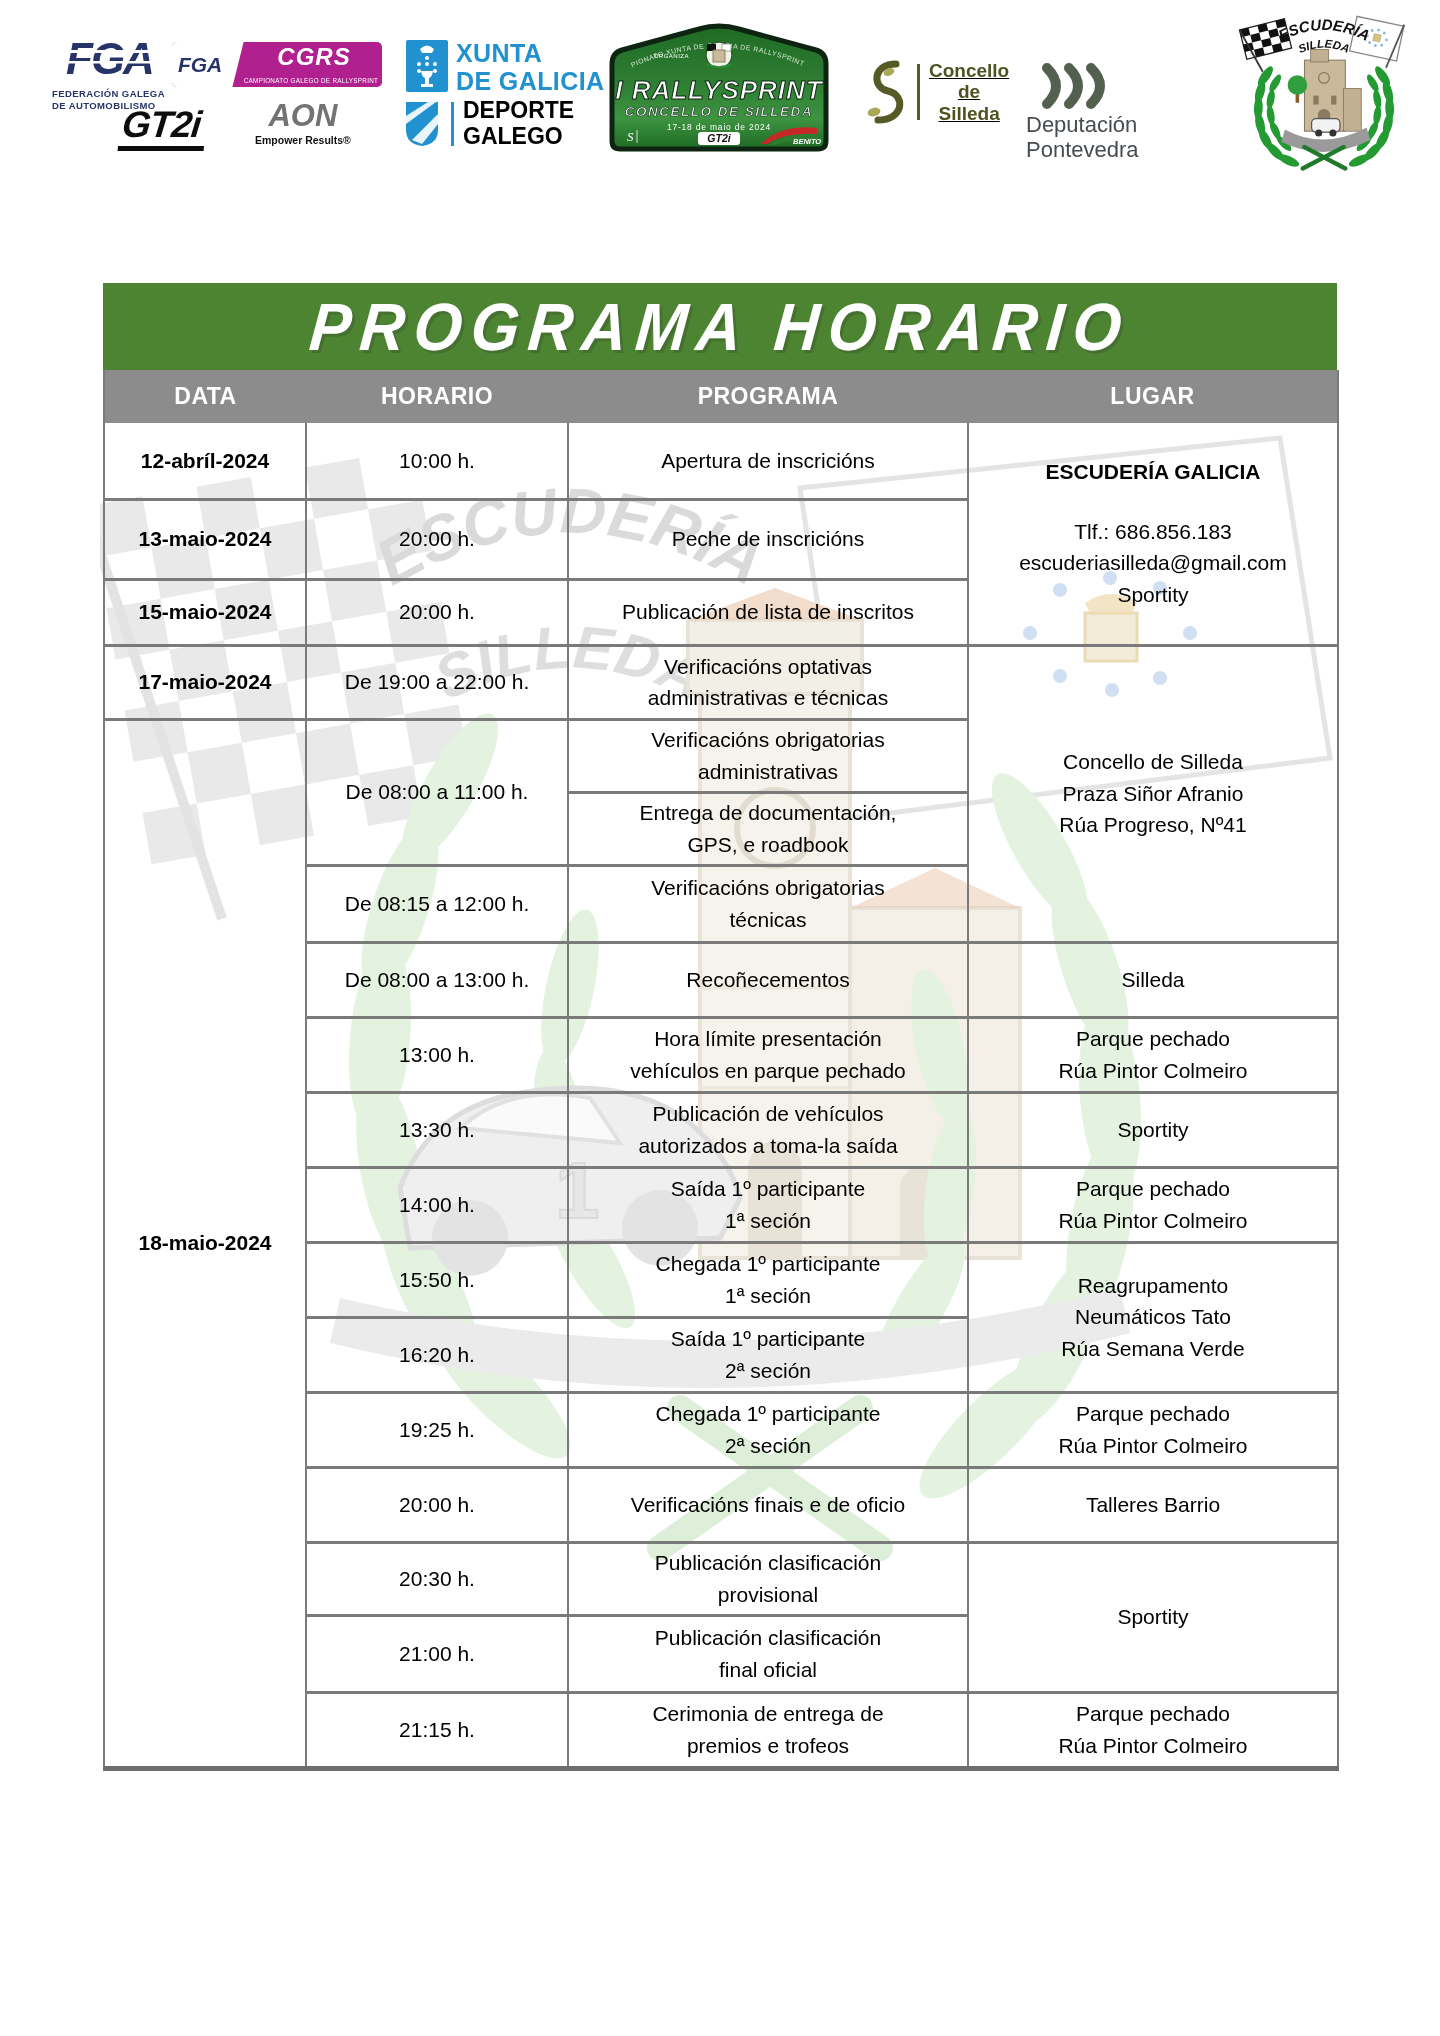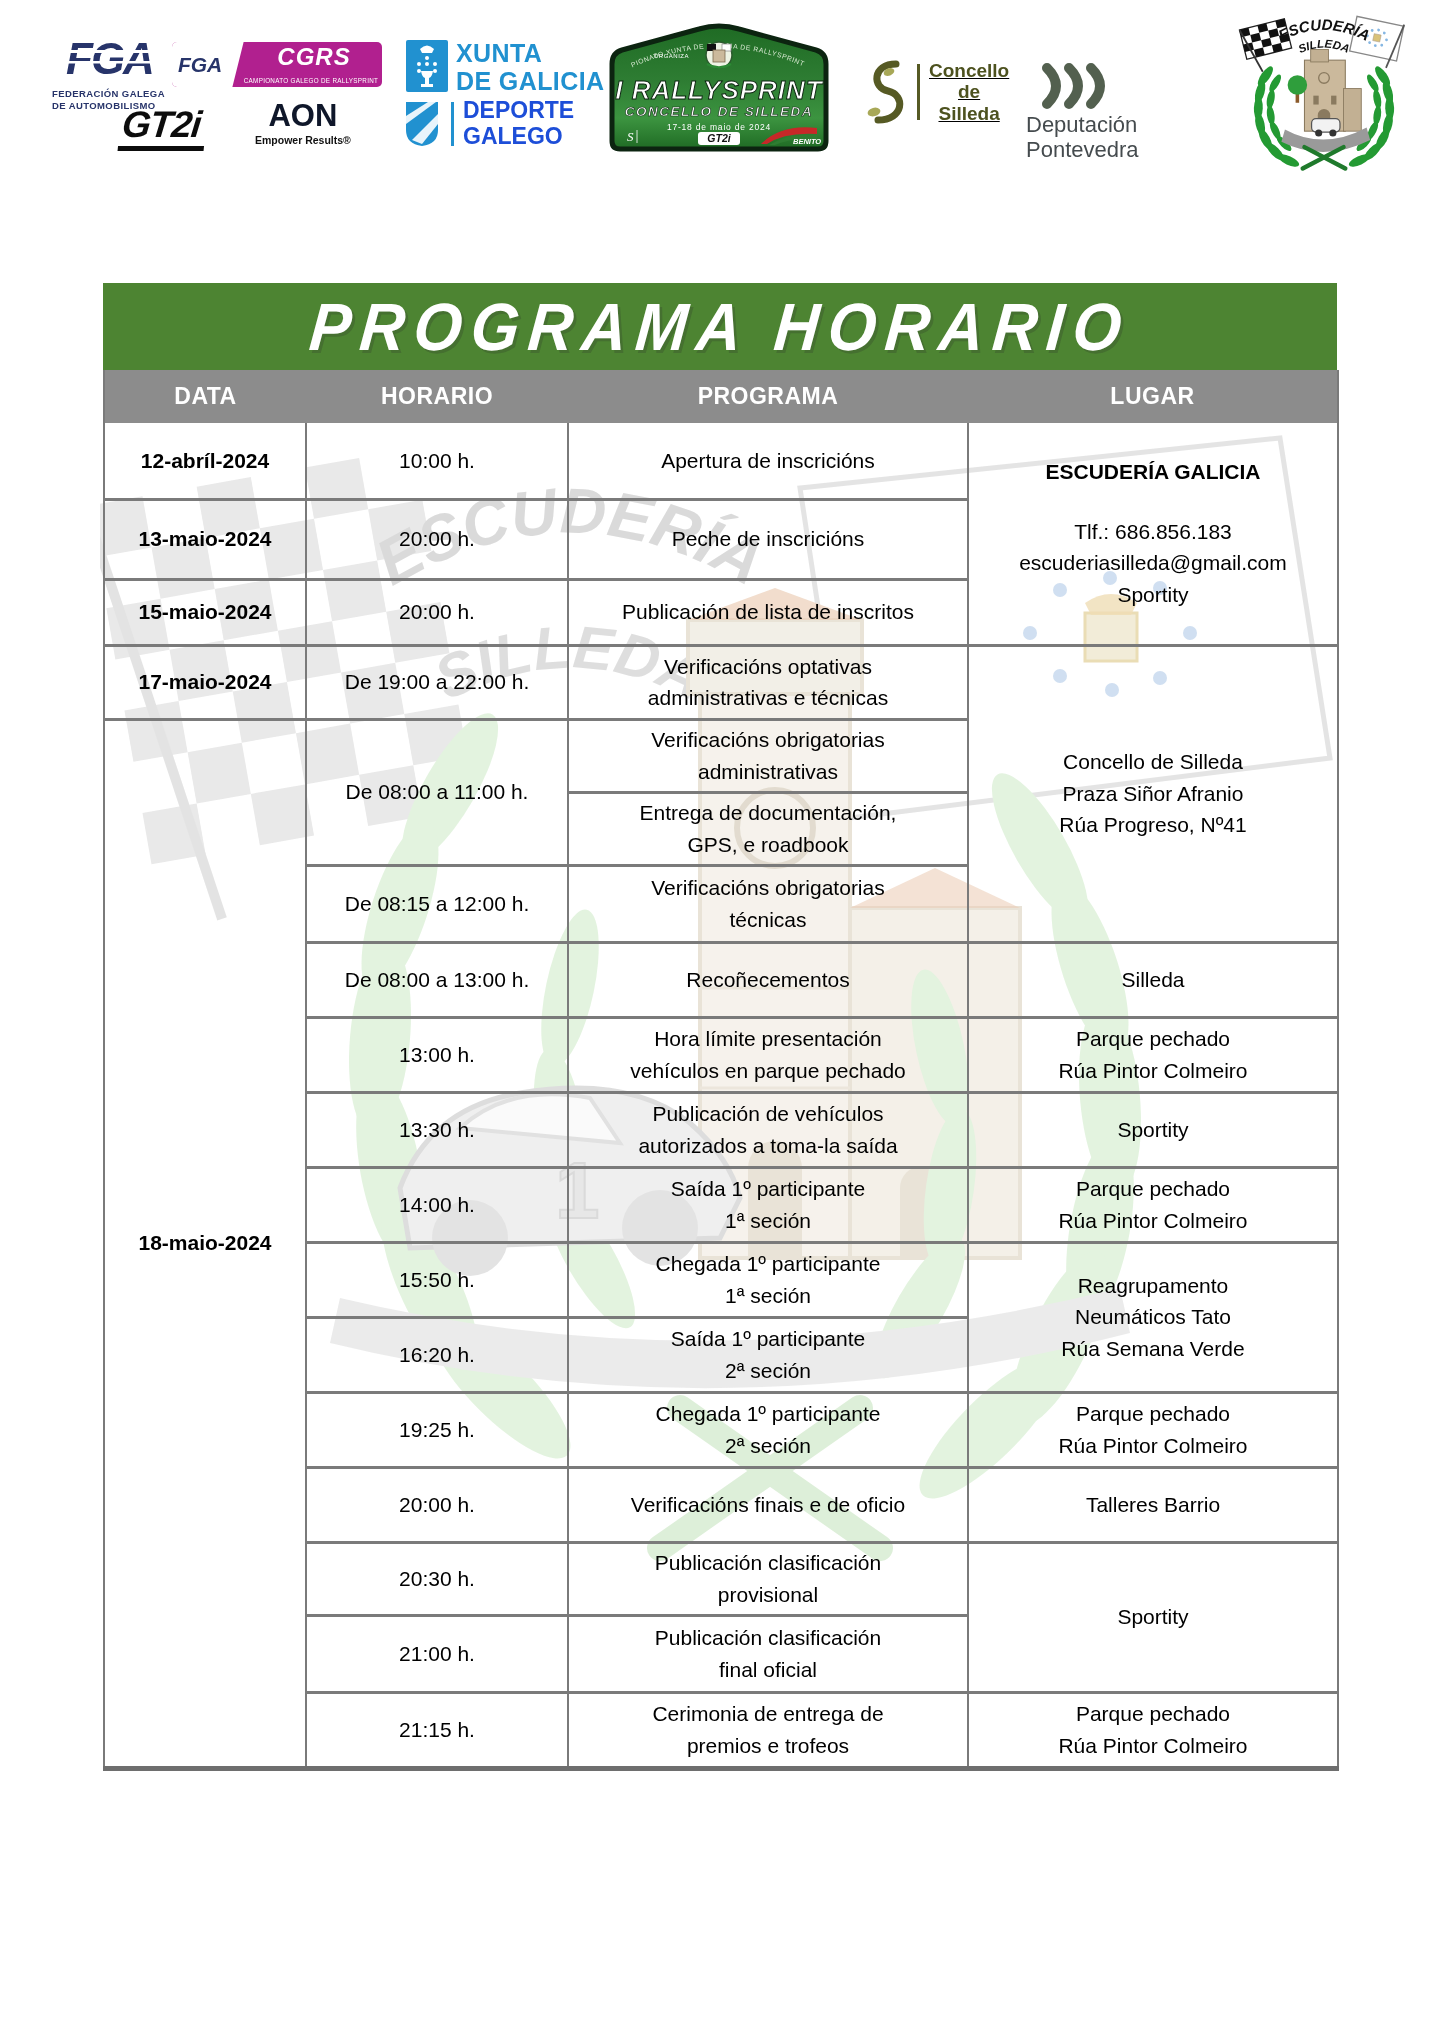--- a/index.html
+++ b/index.html
@@ -2,35 +2,35 @@
 <html><head>
 <meta charset="utf-8">
 <style>
   html,body{margin:0;padding:0;background:#ffffff;}
   .page{position:relative;width:1440px;height:1784px;background:#fff;overflow:hidden;
         font-family:"Liberation Sans",sans-serif;color:#000;}
   .abs{position:absolute;}
   .fga-lines{font-size:9.5px;font-weight:bold;color:#27346a;letter-spacing:.4px;line-height:1.25;}
   .gt2i-txt{font-style:italic;font-weight:bold;font-size:37px;color:#0c0c0c;letter-spacing:-1px;
             border-bottom:5px solid #0c0c0c;padding:0 6px 0 2px;transform:skewX(-6deg);display:inline-block;}
-  .aon-txt{font-weight:bold;font-size:31px;color:#0f172a;letter-spacing:0;line-height:.9;}
+  .aon-txt{font-weight:bold;font-size:31px;color:#737373;letter-spacing:0;line-height:.9;font-style:italic;}
   .aon-tag{font-size:10.5px;font-weight:bold;color:#111;margin-top:4px;}
   .cgrs-box{width:210px;height:45px;background:#b1208f;border-radius:5px;position:relative;overflow:hidden;}
   .cgrs-fga{position:absolute;left:-10px;top:0;width:76px;height:45px;background:#fff;
             transform:skewX(-14deg);display:flex;align-items:center;justify-content:center;}
   .cgrs-fga span{transform:skewX(14deg);font-style:italic;font-weight:bold;font-size:21px;color:#27346a;}
   .cgrs-name{position:absolute;left:78px;top:1px;width:128px;text-align:center;
              font-style:italic;font-weight:bold;font-size:24px;color:#fff;letter-spacing:1px;}
   .cgrs-tag{position:absolute;left:70px;bottom:3px;width:138px;text-align:center;
             font-size:6.3px;color:#fff;letter-spacing:.3px;}
   .xunta-wrap{display:flex;align-items:flex-start;justify-content:space-between;}
   .xunta-txt{font-size:25px;font-weight:bold;color:#2191d0;line-height:1.1;margin-left:8px;letter-spacing:.4px;}
   .deporte-wrap{display:flex;align-items:center;}
   .deporte-bar{width:3px;height:44px;background:#2191d0;margin:0 9px 0 11px;}
-  .deporte-txt{font-size:23px;font-weight:bold;color:#1d4ed8;line-height:1.12;}
+  .deporte-txt{font-size:23px;font-weight:bold;color:#000000;line-height:1.12;}
   .concello-wrap{display:flex;align-items:center;}
   .concello-bar{width:3px;height:56px;background:#565a24;margin:0 9px;}
   .concello-txt{font-size:19px;font-weight:bold;color:#4d521f;text-align:center;line-height:1.12;}
   .depo-wrap{display:flex;align-items:center;}
   .depo-txt{font-size:22px;color:#454b4e;line-height:1.15;margin-left:10px;}
 
   
   .banner{left:103px;top:283px;width:1234px;height:87px;background:#4d8432;
           display:flex;align-items:center;justify-content:center;}
   .banner-title{font-style:italic;font-weight:bold;font-size:62px;color:#fff;letter-spacing:9px;

